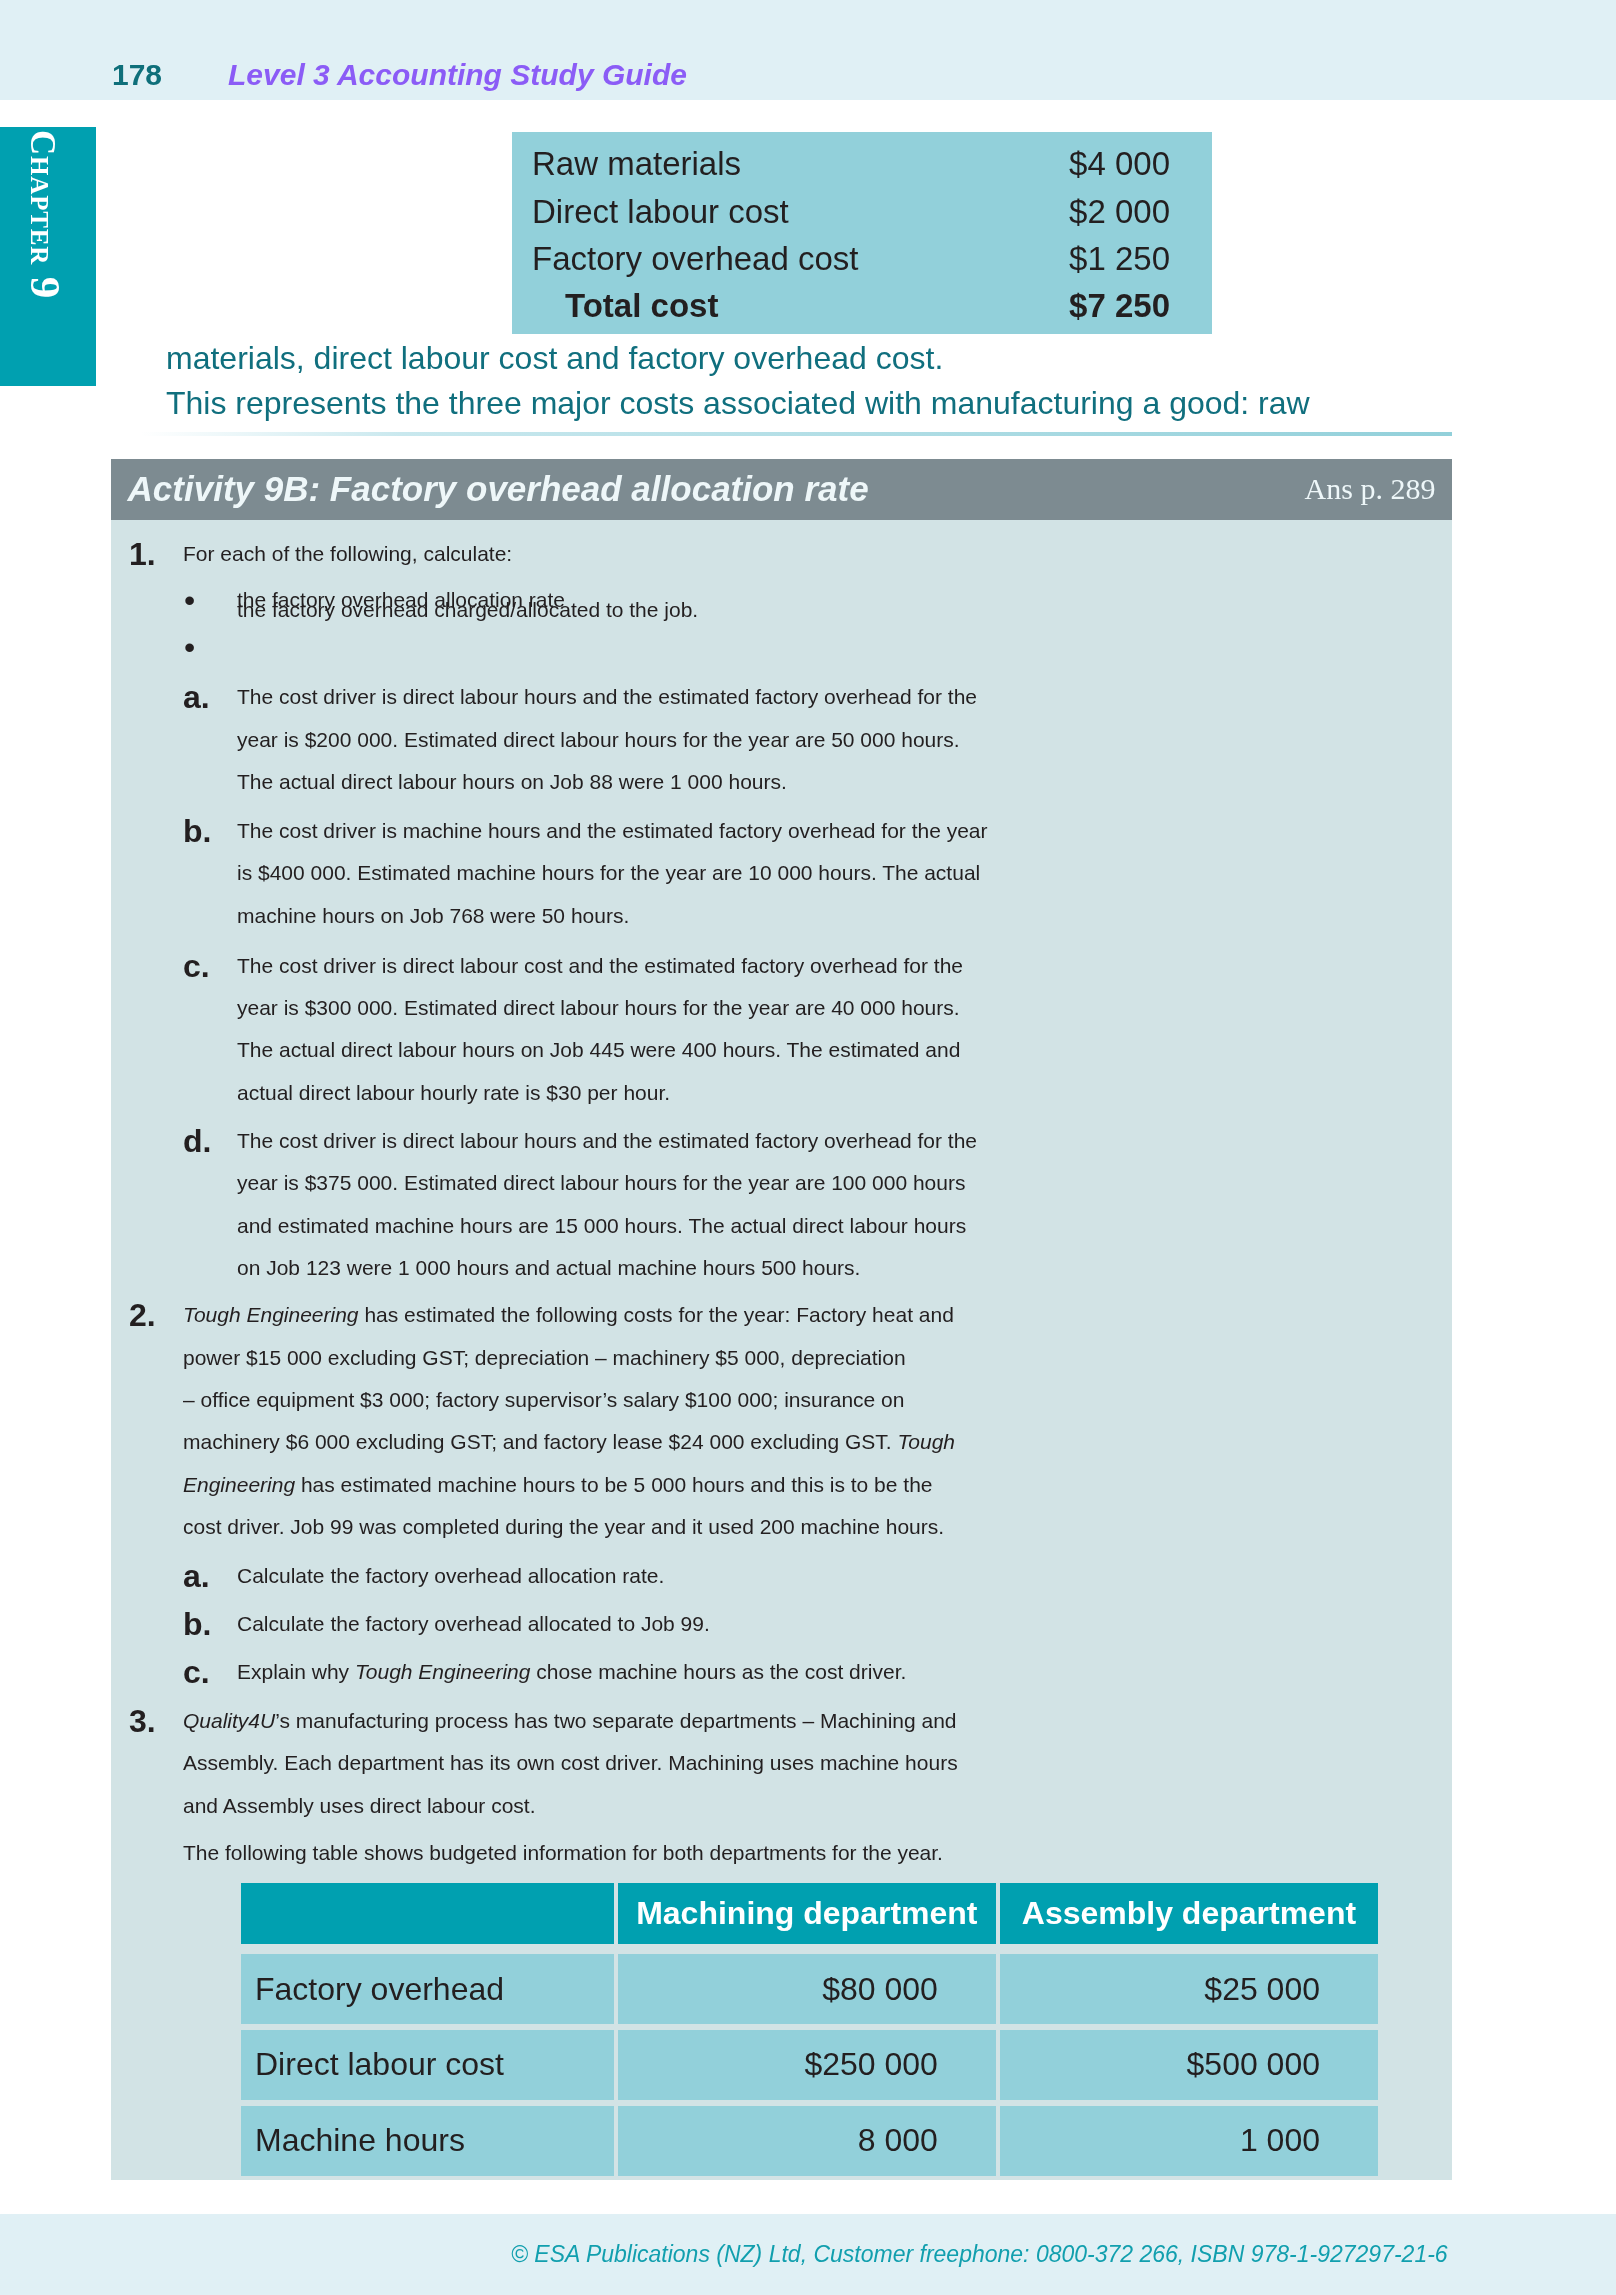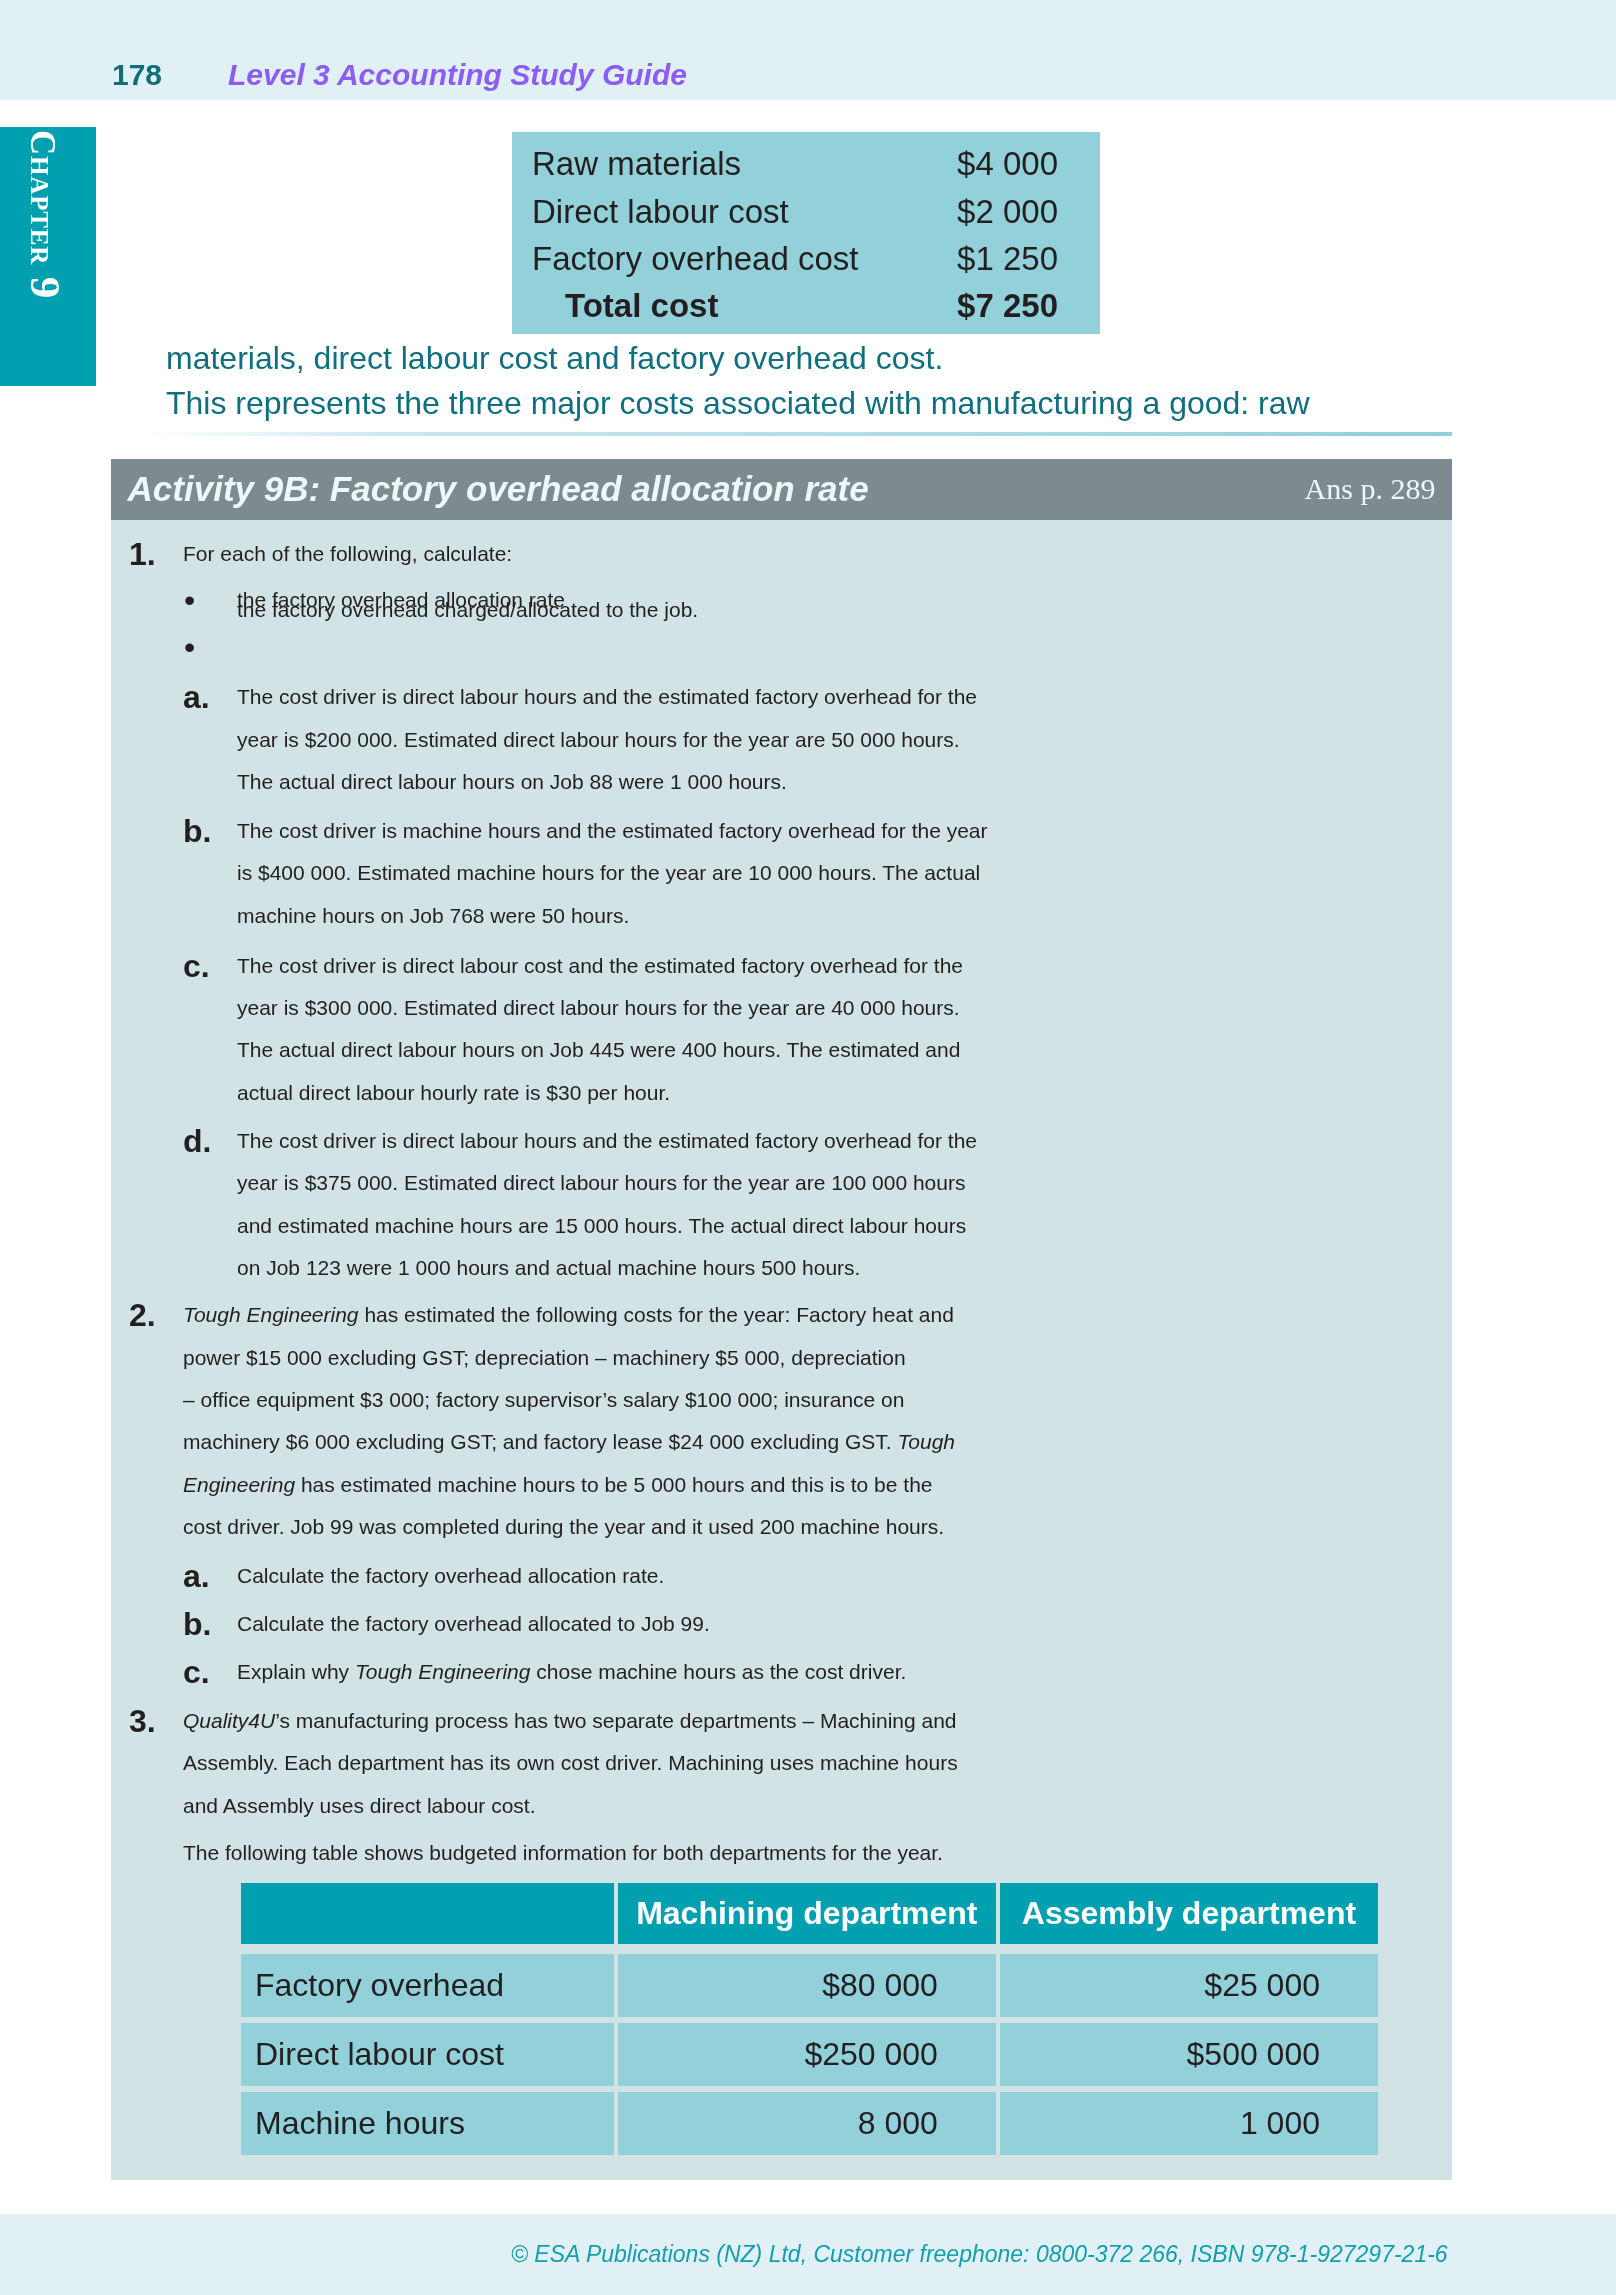--- a/index.html
+++ b/index.html
@@ -14,42 +14,42 @@
 
   .chapter-tab { position: absolute; left: 0; top: 127px; width: 96px; height: 259px; background: #00a0b0; }
   .chapter-text {
     position: absolute; left: 47px; top: 130px; transform-origin: 0 0;
     transform: rotate(90deg) translateY(-50%); white-space: nowrap;
     font-family: "Liberation Serif", serif; color: #ffffff; font-size: 35px; font-weight: bold;
     font-variant: small-caps; letter-spacing: 0.8px; line-height: 1; height: 40px;
   }
   .chapter-text .num { font-size: 43px; margin-left: 11.6px; }
 
-  .cost-box { position: absolute; left: 512px; top: 132px; width: 588px; height: 202px; background: #92d0da; }
+  .cost-box { position: absolute; left: 512px; top: 132px; width: 700px; height: 202px; background: #92d0da; }
   .cost-row { position: absolute; left: 20px; right: 42px; height: 47px; font-size: 33px; display: flex; justify-content: space-between; align-items: center; }
   .cost-row.total { font-weight: bold; margin-left: 33px; }
 
   .intro { position: absolute; left: 166px; top: 336px; width: 1313px; font-size: 32px; line-height: 45px; color: #106f7e; }
   .sep-line { position: absolute; left: 141px; top: 432px; width: 1311px; height: 4.2px;
     background: linear-gradient(to right, rgba(146,208,218,0) 0%, #c9e8ee 20%, #92d0da 100%); }
 
   .activity-box { position: absolute; left: 111px; top: 459px; width: 1341px; height: 1721px; background: #d2e3e5; }
   .activity-header { position: absolute; left: 111px; top: 459px; width: 1341px; height: 61px; background: #7d8b91; }
   .activity-title { position: absolute; left: 16.6px; top: 10px; font-size: 35px; font-weight: bold; font-style: italic; color: #eef7f9; }
   .activity-ans { position: absolute; right: 16.6px; top: 13.3px; font-size: 30px; color: #eef7f9; font-family: "Liberation Serif", serif; }
 
   .line { position: absolute; font-size: 21px; line-height: 42px; white-space: nowrap; color: #231f20; }
   .qnum { position: absolute; font-weight: bold; font-size: 32px; line-height: 42px; }
   .bullet { position: absolute; font-size: 32px; line-height: 42px; }
   .em { font-style: italic; }
 
   .dept-table { position: absolute; left: 237px; top: 1883px; width: 1145px; border-collapse: separate; border-spacing: 4.2px 0; }
   .dept-table th, .dept-table td { padding: 0; }
   .th-cell { background: #00a0b0; color: #ffffff; font-weight: bold; font-size: 32px; height: 61px; text-align: center; }
-  .td-cell { background: #92d0da; font-size: 32px; height: 63px; }
+  .td-cell { background: #92d0da; font-size: 32px; height: 70px; }
   .td-label { padding-left: 14px !important; text-align: left; }
   .td-num { text-align: right; padding-right: 58px !important; }
   .row-gap td { height: 5.8px; background: transparent; }
 
   .bottom-band { position: absolute; left: 0; top: 2214px; width: 1617px; height: 81px; background: #e0f0f5; }
   .footer-text { position: absolute; left: 511px; top: 2241px; font-size: 23px; font-style: italic; color: #119fae; }
 </style>
 </head>
 <body>
 

